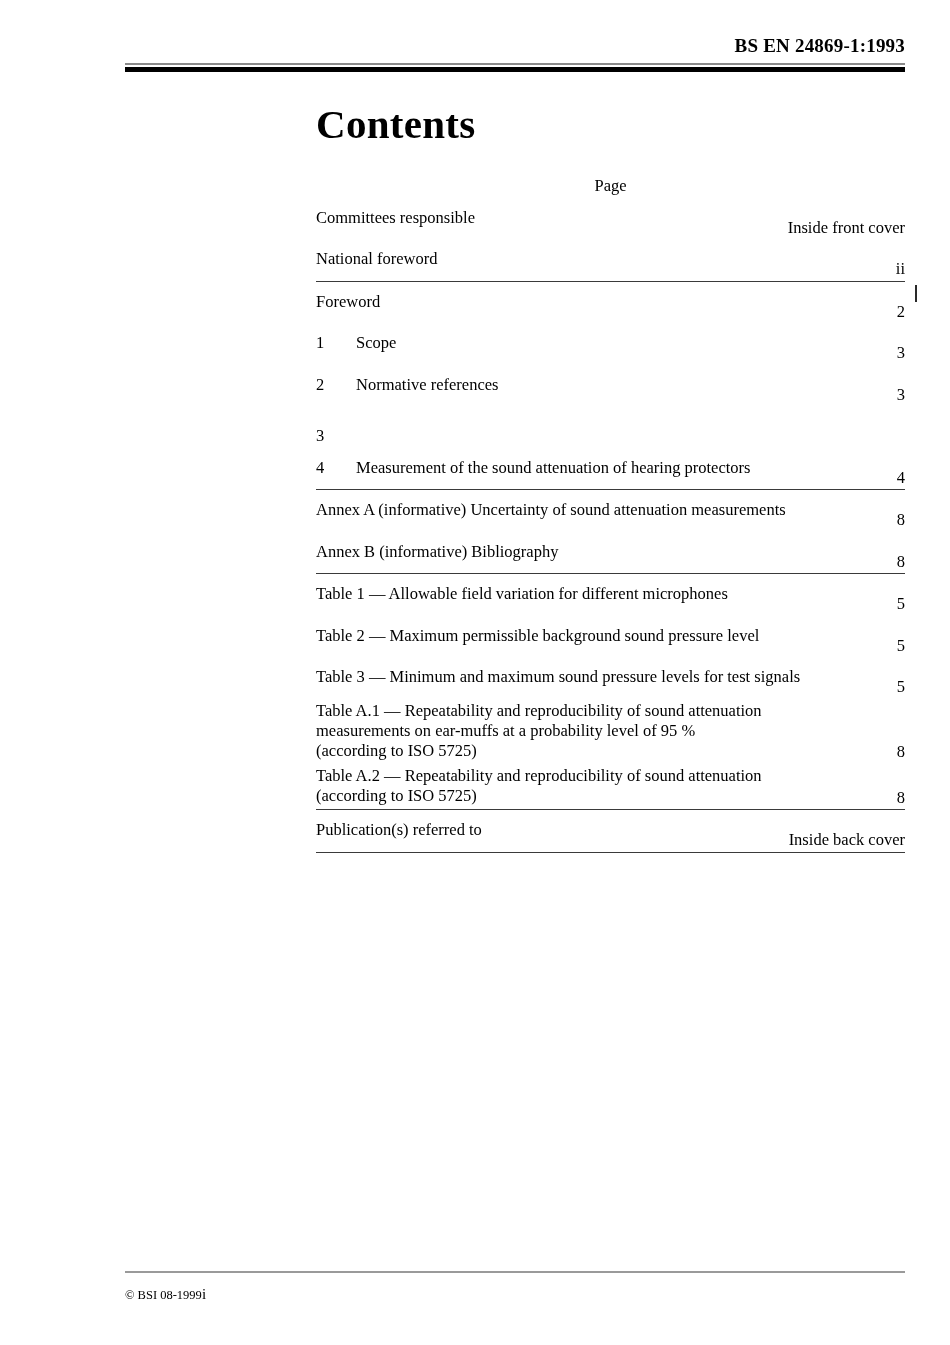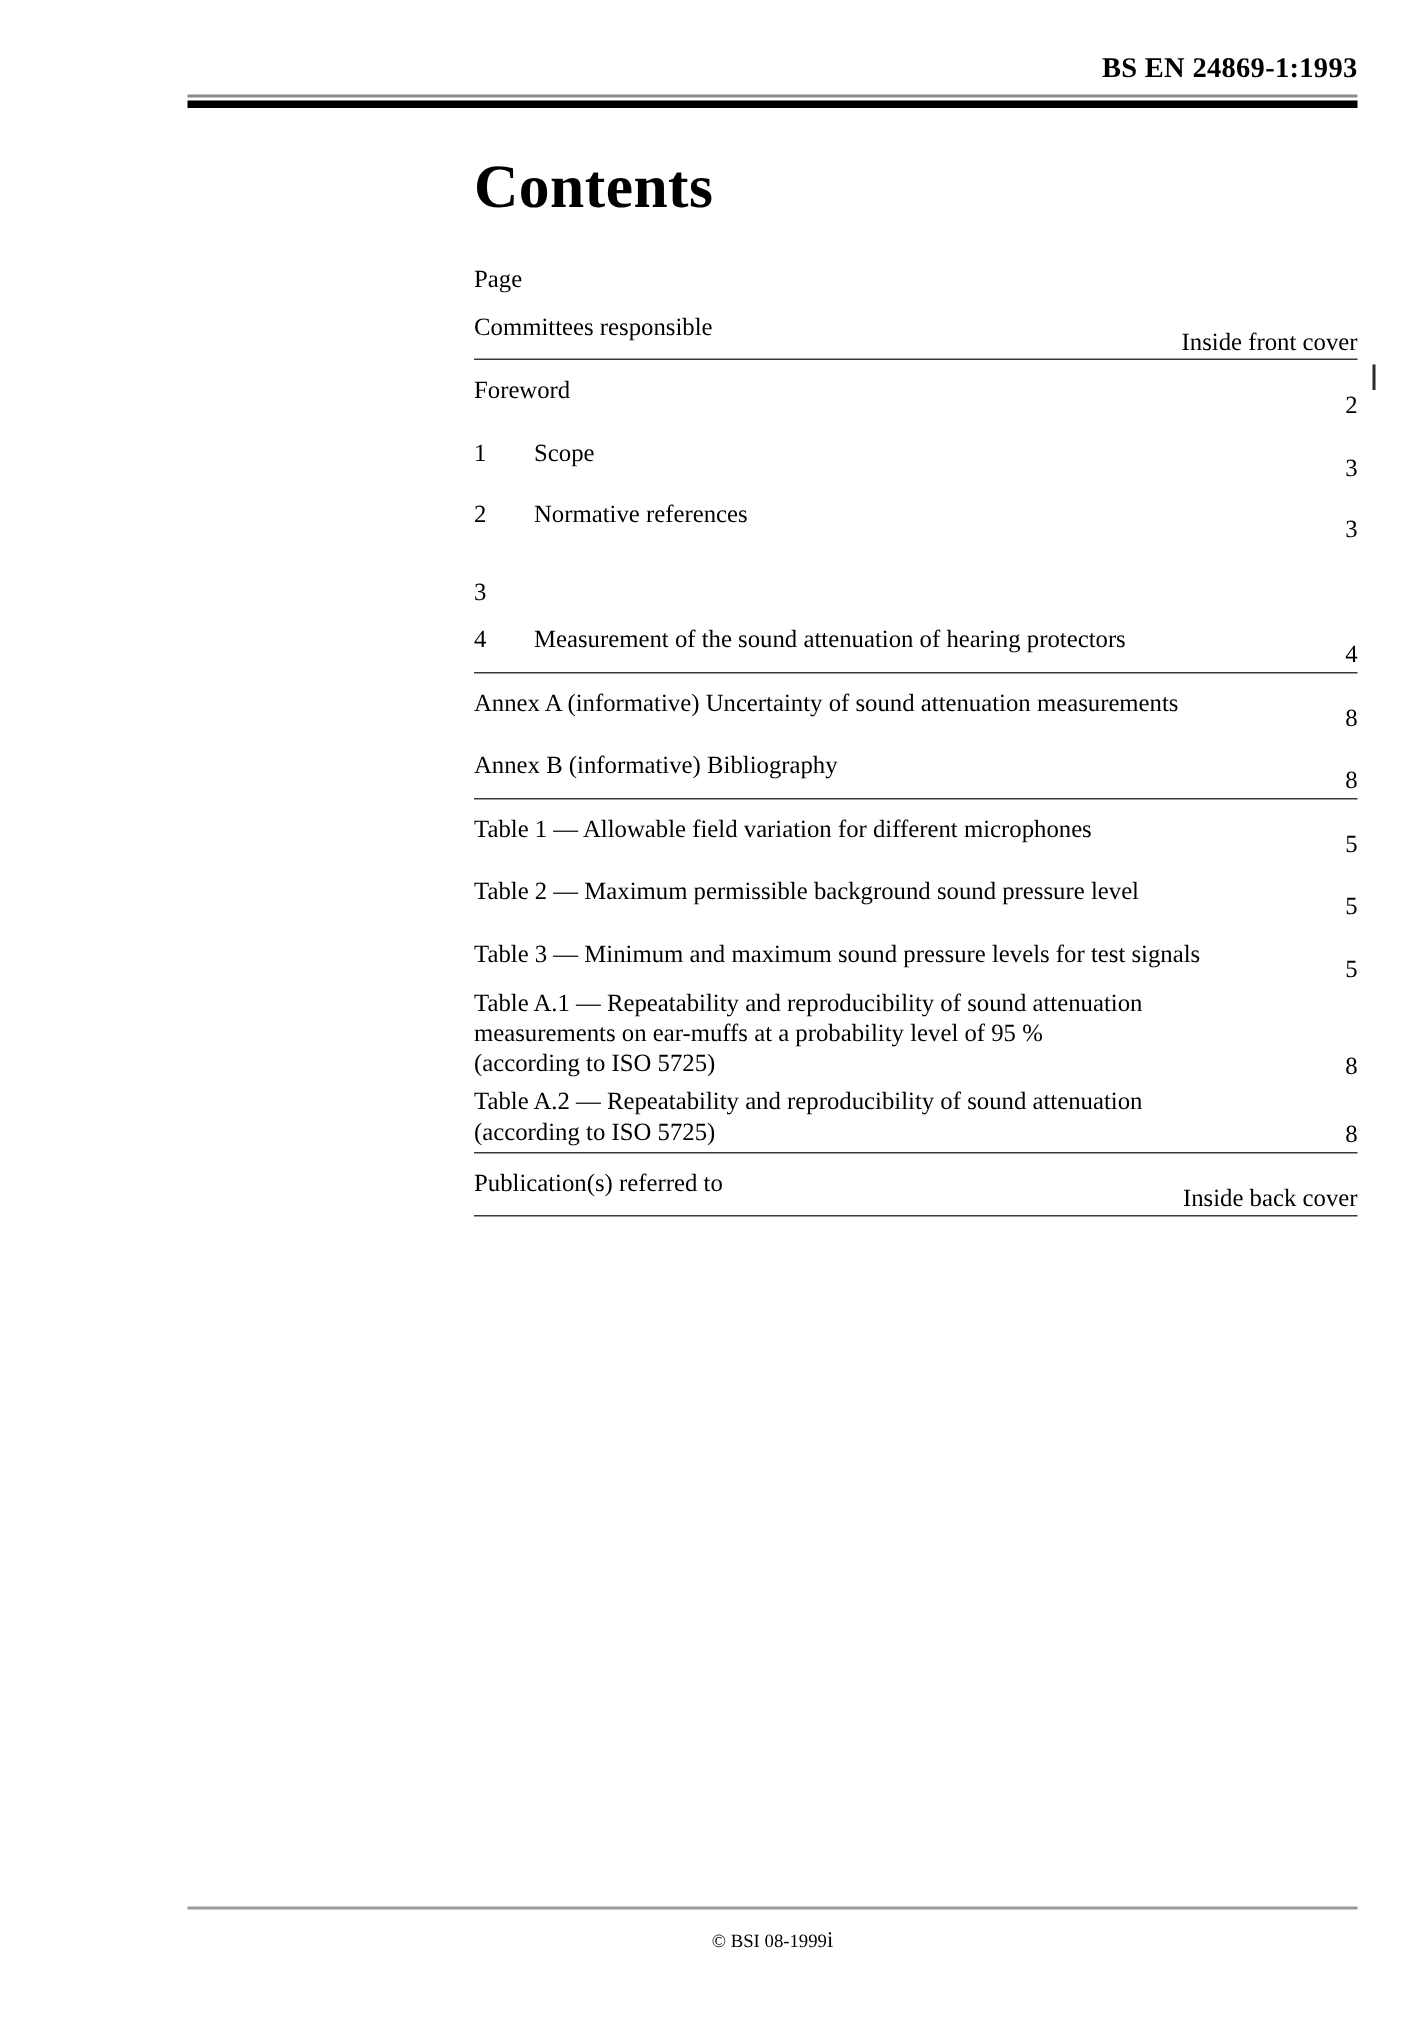--- a/index.html
+++ b/index.html
@@ -95,21 +95,21 @@
     display: inline-block;
     width: 40px;
   }
 
   .label-lines {
     line-height: 1.22;
   }
 
   
   .page-head {
-    text-align: left;
+    text-align: center;
     padding-bottom: 3px;
   }
 
   
   .sep {
     height: 0;
     border-top: 1.2px solid #3a3a3a;
     margin: 0;
   }
 
@@ -131,21 +131,21 @@
     width: 780px;
     height: 2px;
     background: #9a9a9a;
   }
   .footer {
     position: absolute;
     left: 125px;
     top: 1286px;
     width: 780px;
     display: flex;
-    justify-content: center;
+    justify-content: flex-start;
     align-items: baseline;
     font-size: 12.5px;
   }
   .footer-right {
     font-size: 15px;
   }
 </style>
 </head>
 <body>
 
@@ -159,20 +159,26 @@
 
 <div class="contents">
   <div class="page-head">Page</div>
   <div id="toc-body">
       <div class="row">
         <div class="toc-row">
           <div class="label"><span>Committees responsible</span></div>
           <div class="page">Inside front cover</div>
         </div>
       </div>
+      <div class="row">
+        <div class="toc-row">
+          <div class="label"><span>National foreword</span></div>
+          <div class="page">ii</div>
+        </div>
+      </div>
       <div class="sep"></div>
       <div class="row">
         <div class="toc-row">
           <div class="label"><span>Foreword</span></div>
           <div class="page">2</div>
         </div>
         <div class="change-bar"></div>
       </div>
       <div class="row">
         <div class="toc-row">

